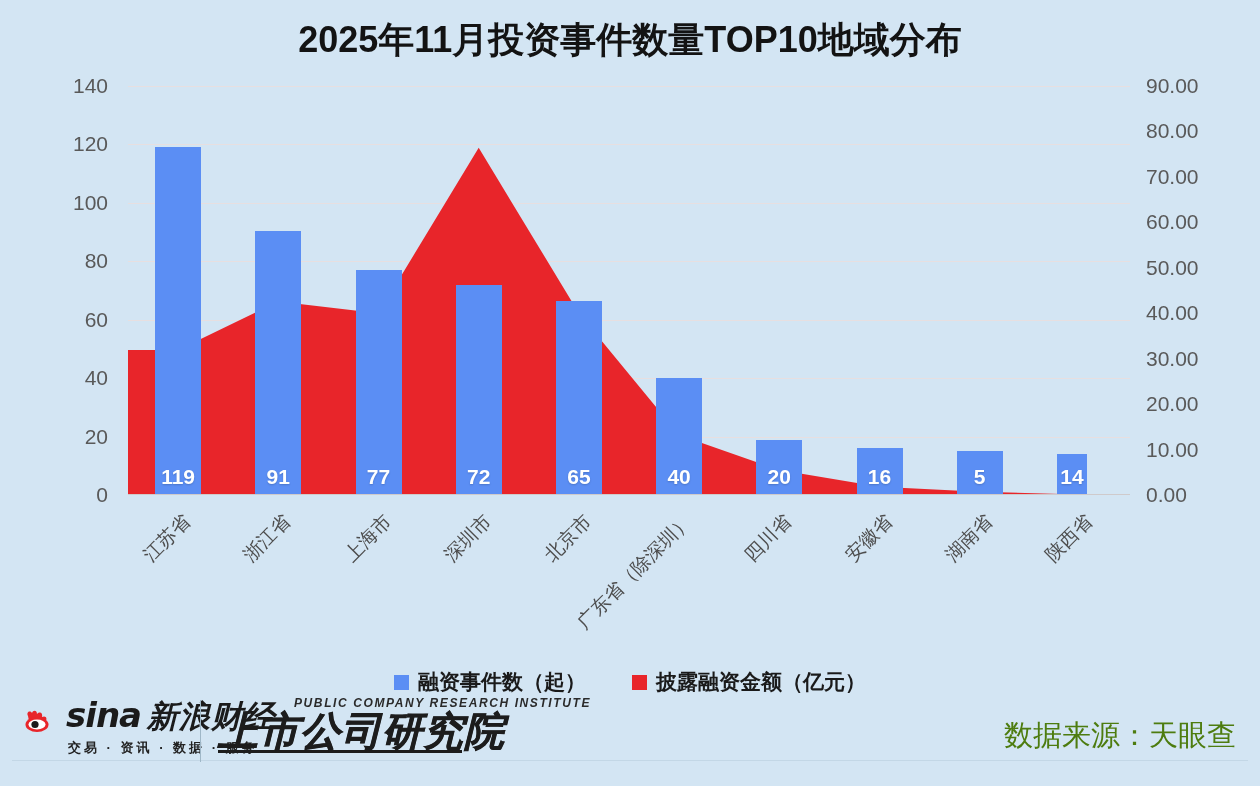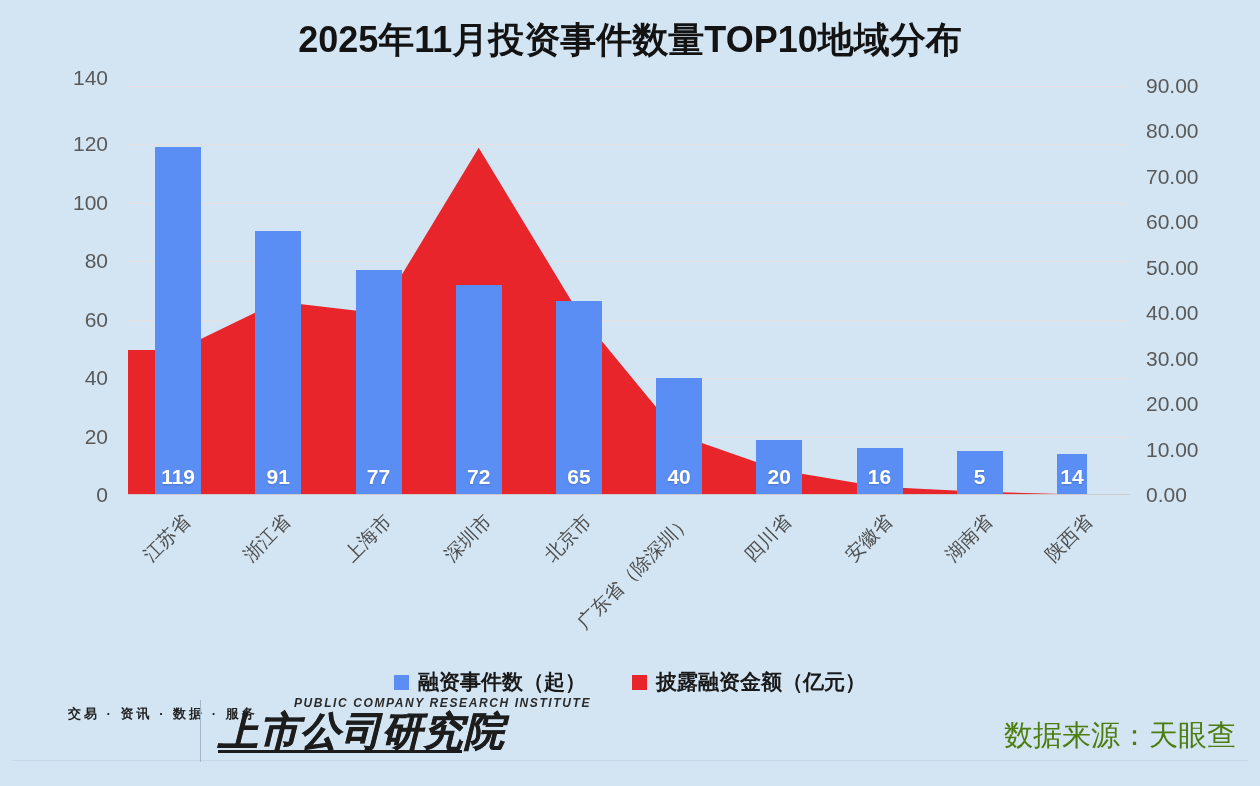--- a/index.html
+++ b/index.html
@@ -183,21 +183,21 @@
   </div>
 
   <div id="yticks-left">
       <div class="ytick ytick-left" style="top: 495px;">0</div>
       <div class="ytick ytick-left" style="top: 436.571px;">20</div>
       <div class="ytick ytick-left" style="top: 378.143px;">40</div>
       <div class="ytick ytick-left" style="top: 319.714px;">60</div>
       <div class="ytick ytick-left" style="top: 261.286px;">80</div>
       <div class="ytick ytick-left" style="top: 202.857px;">100</div>
       <div class="ytick ytick-left" style="top: 144.429px;">120</div>
-      <div class="ytick ytick-left" style="top: 78px; margin-left: 23px;">140</div>
+      <div class="ytick ytick-left" style="top: 86px; margin-left: 23px;">140</div>
     </div>
   <div id="yticks-right">
       <div class="ytick ytick-right" style="top: 495px;">0.00</div>
       <div class="ytick ytick-right" style="top: 449.556px;">10.00</div>
       <div class="ytick ytick-right" style="top: 404.111px;">20.00</div>
       <div class="ytick ytick-right" style="top: 358.667px;">30.00</div>
       <div class="ytick ytick-right" style="top: 313.222px;">40.00</div>
       <div class="ytick ytick-right" style="top: 267.778px;">50.00</div>
       <div class="ytick ytick-right" style="top: 222.333px;">60.00</div>
       <div class="ytick ytick-right" style="top: 176.889px;">70.00</div>
@@ -225,20 +225,32 @@
       <div class="legend-item">
         <span class="legend-swatch" style="background: rgb(232, 37, 42);"></span>
         <span class="legend-text">披露融资金额（亿元）</span>
       </div>
     </div>
 
   <div class="footer-rule"></div>
   <div class="footer">
 
     <div class="sina-logo">
+      <div class="sina-row">
+        <div class="sina-eye">
+          <svg width="36" height="26" viewBox="0 0 36 26">
+            <path d="M4 6 C2 2 6 0 8 3 C9 0 13 0 13 4 C16 1 19 3 18 7 C22 5 24 9 21 11 L5 11 Z" fill="#e8252a"></path>
+            <ellipse cx="13" cy="14.5" rx="11.5" ry="7.5" fill="#e8252a"></ellipse>
+            <ellipse cx="13" cy="14.5" rx="8.5" ry="5" fill="#ffffff"></ellipse>
+            <circle cx="11" cy="14.5" r="3.6" fill="#1b1b1b"></circle>
+          </svg>
+        </div>
+        <span class="sina-word">sina</span>
+        <span class="sina-cn">新浪财经</span>
+      </div>
       <div class="sina-sub">交易 · 资讯 · 数据 · 服务</div>
     </div>
 
     <div class="divider-v"></div>
 
     <div class="pcri">
       <div class="pcri-en">PUBLIC COMPANY RESEARCH INSTITUTE</div>
       <div class="pcri-cn">上市公司研究院</div>
       <div class="pcri-underline"></div>
     </div>

